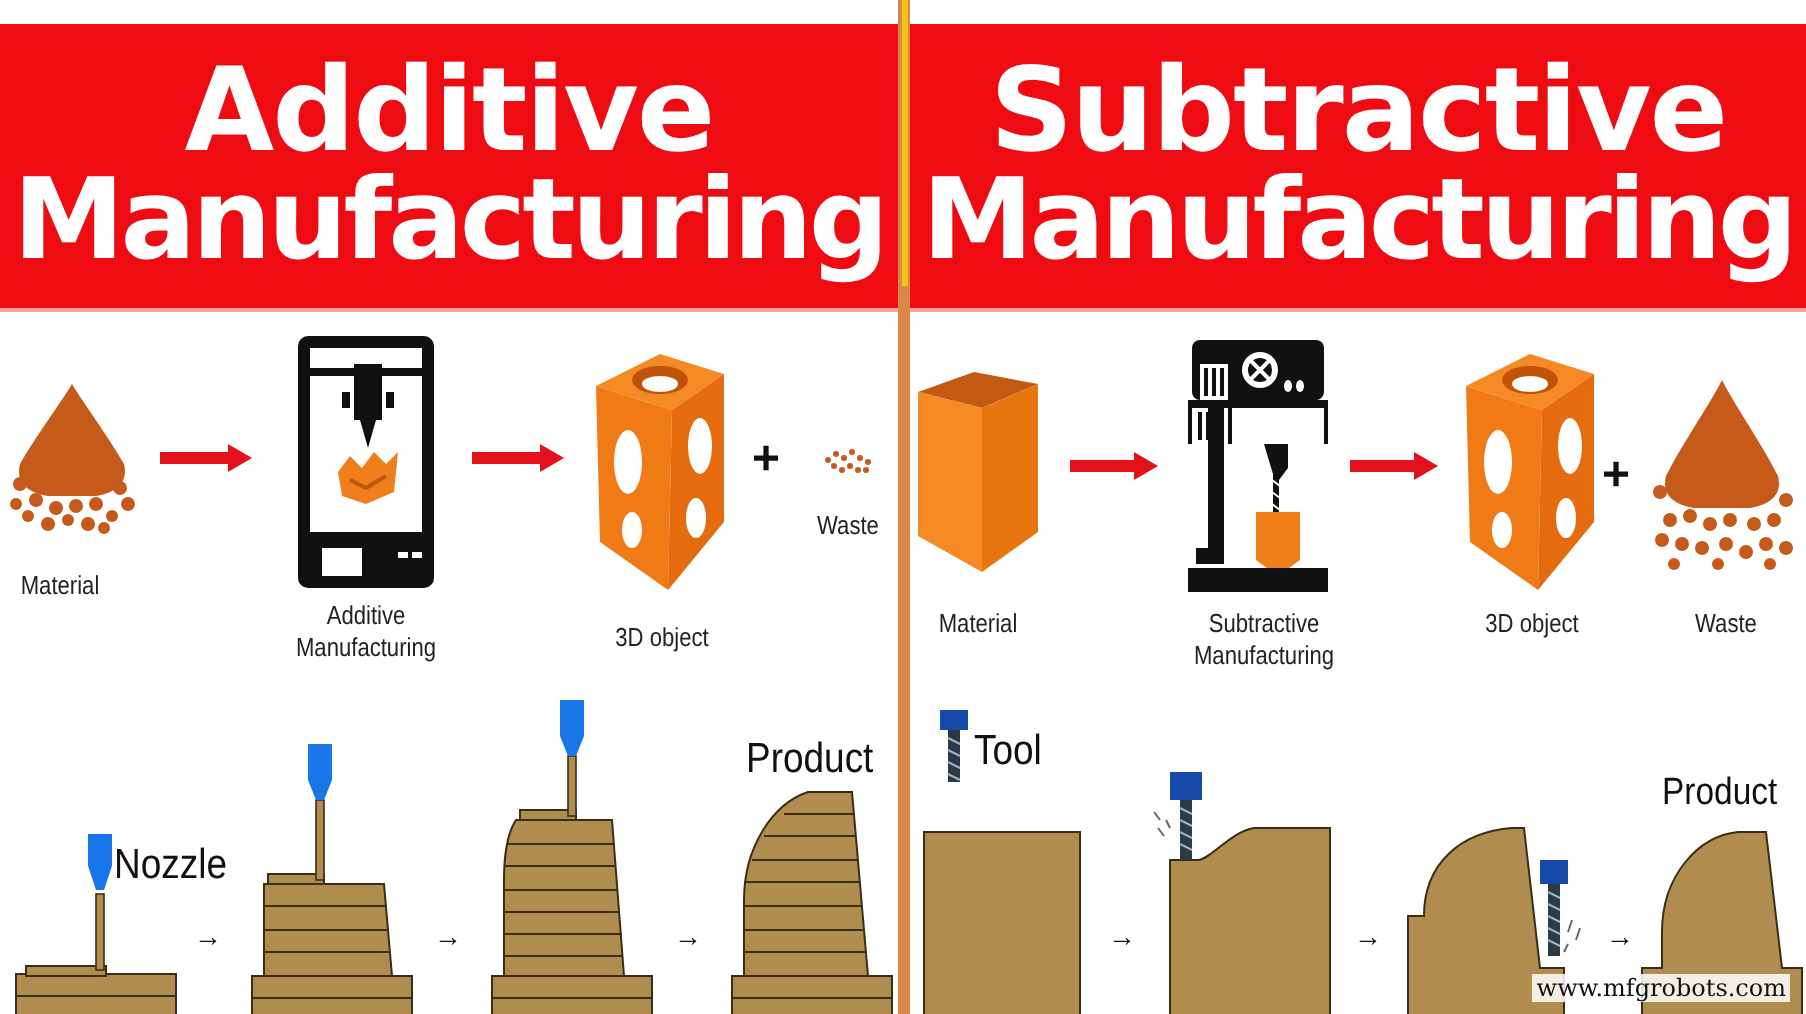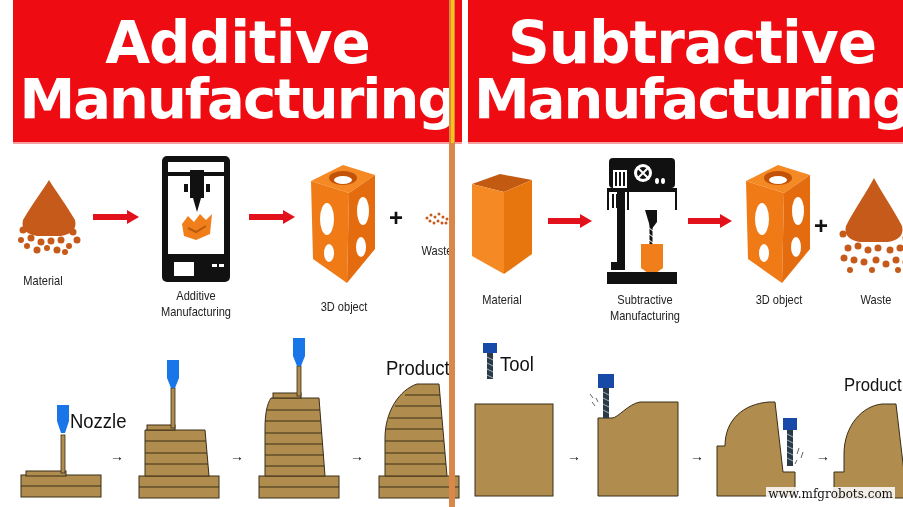--- a/index.html
+++ b/index.html
@@ -1,19 +1,19 @@
 <!DOCTYPE html>
 <html><head>
 <meta charset="utf-8">
 <style>
   * { box-sizing: border-box; margin: 0; padding: 0; }
   html, body { width: 903px; height: 507px; overflow: hidden; background: #ffffff; }
   body { position: relative; font-family: "Liberation Sans", sans-serif; }
 
-  .panel { position: absolute; top: 0; height: 449px; background: #ffffff; margin-left: 13px; }
+  .panel { position: absolute; top: 12px; height: 449px; background: #ffffff; }
   .panel-left { left: 0; width: 449px; }
   .panel-right { left: 455px; width: 448px; border-radius: 22px; }
 
   .divider-line {
     position: absolute; left: 449px; top: 0; width: 6px; height: 507px;
     background: #d9884a;
   }
   .divider-line::before {
     content: ""; position: absolute; left: 2px; top: 0; width: 3px; height: 143px; background: #f6c514;
   }

